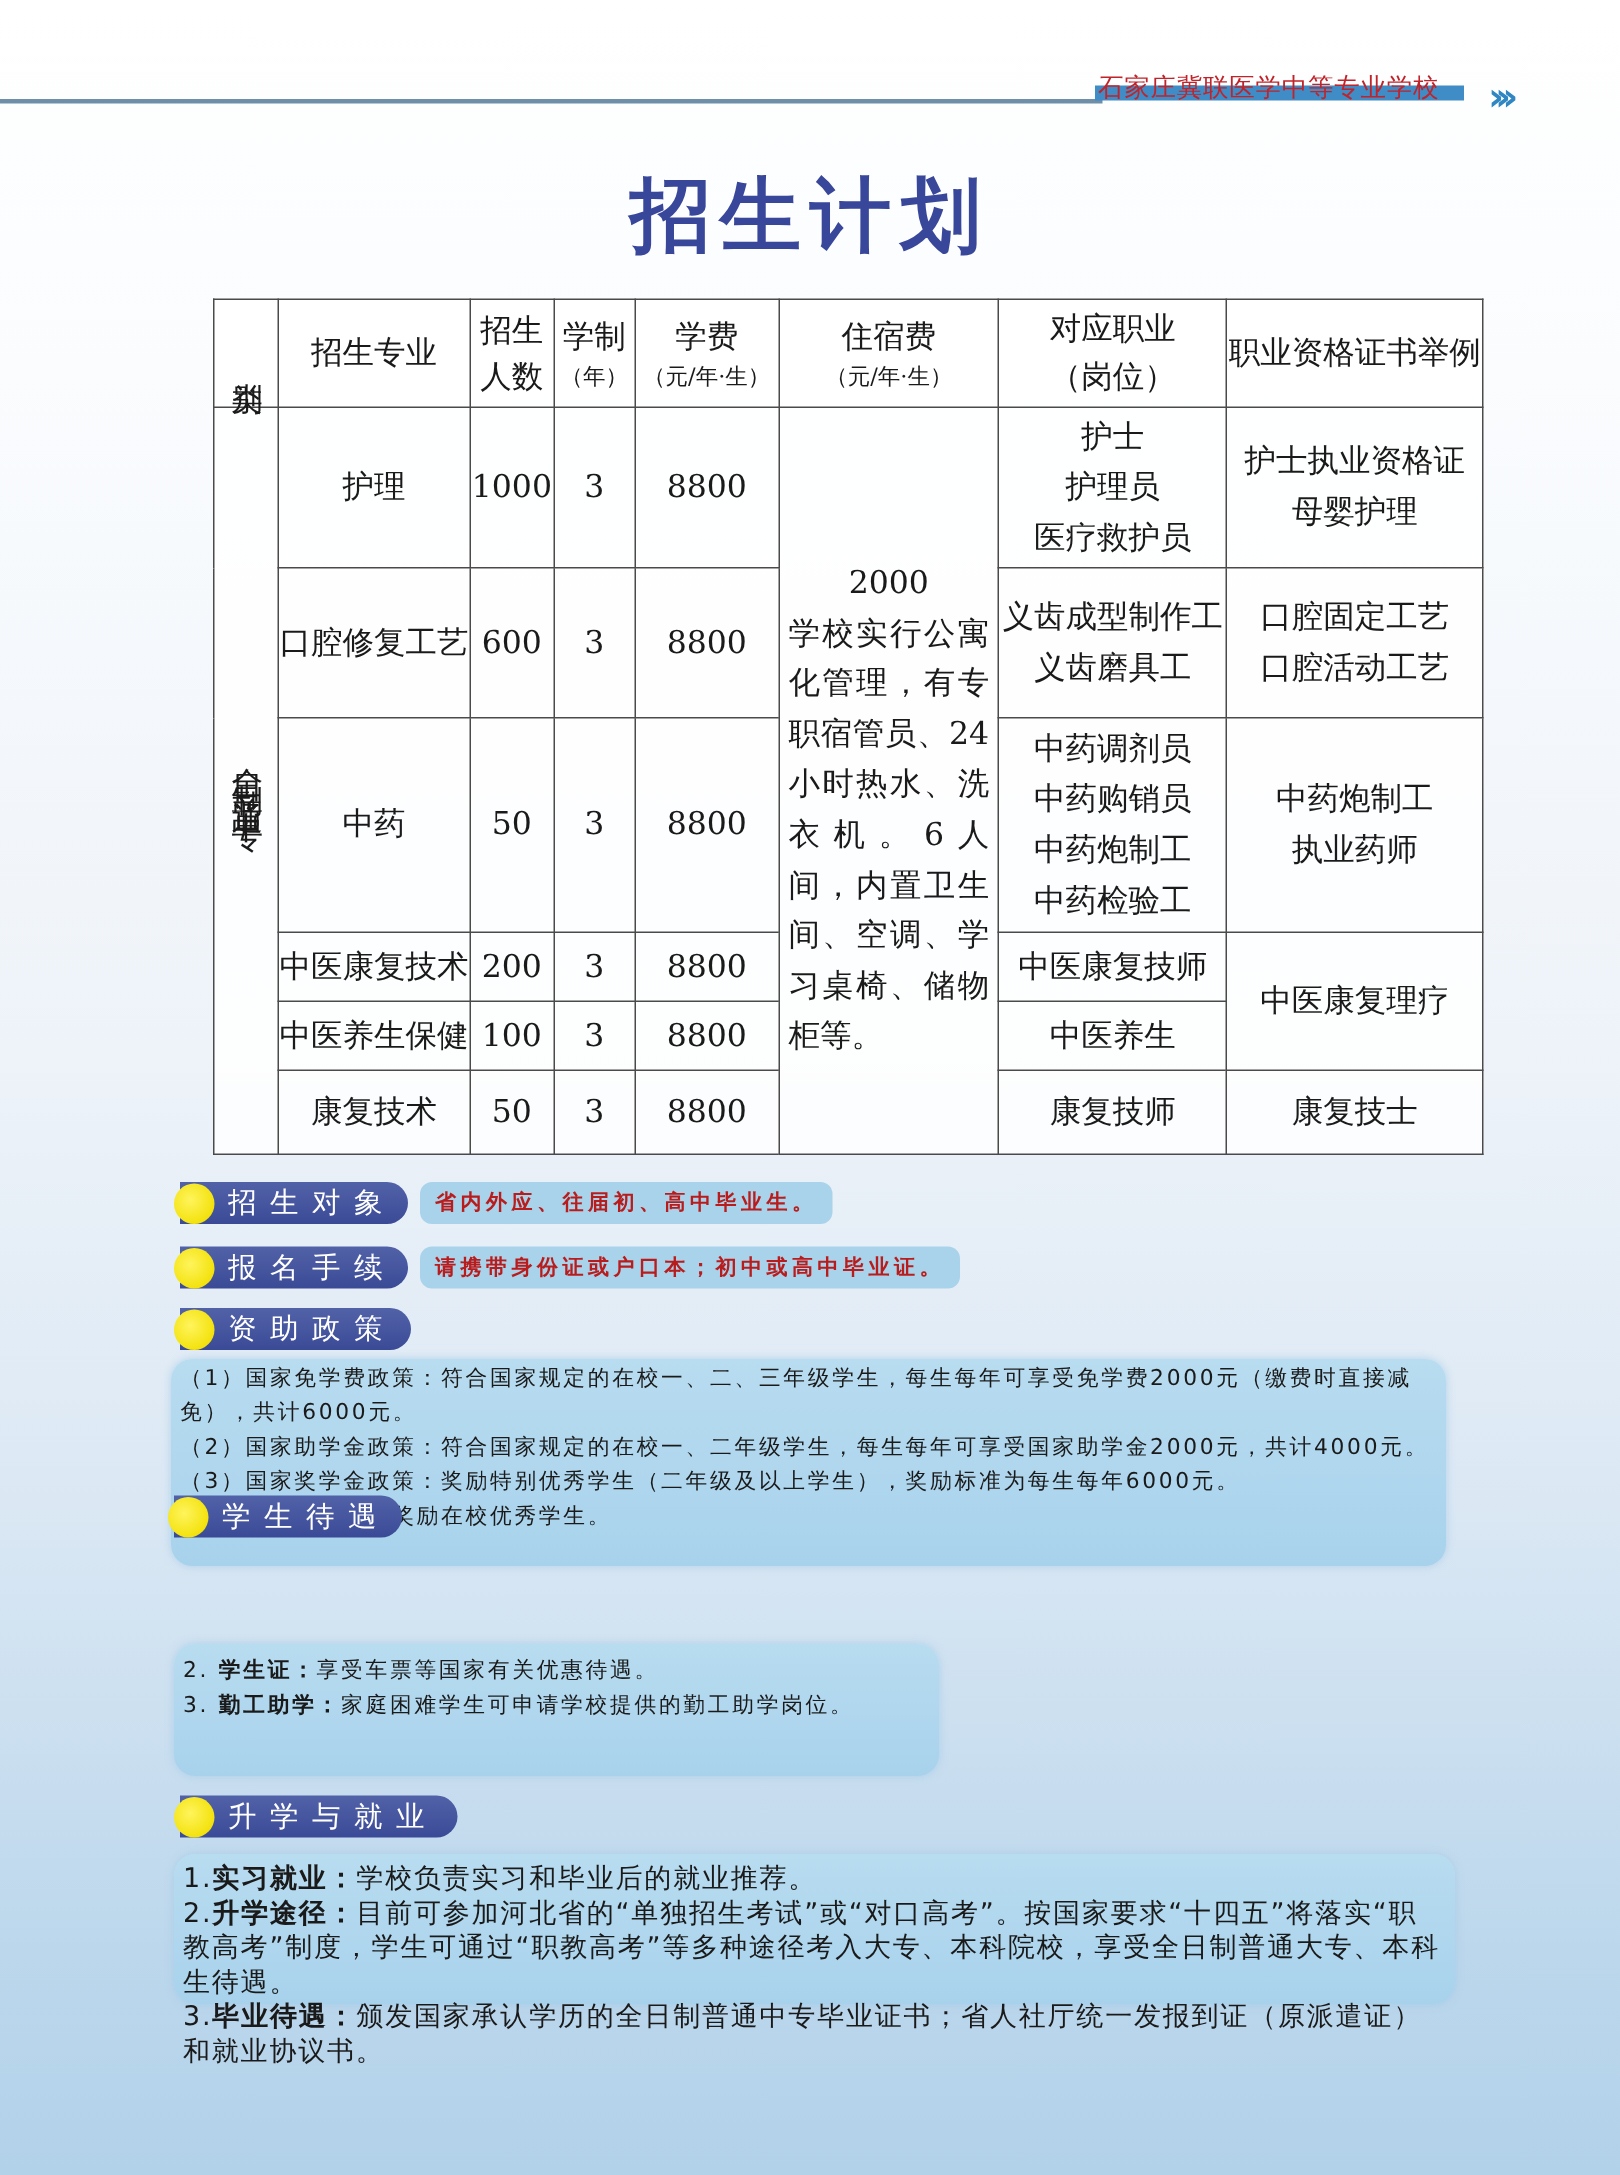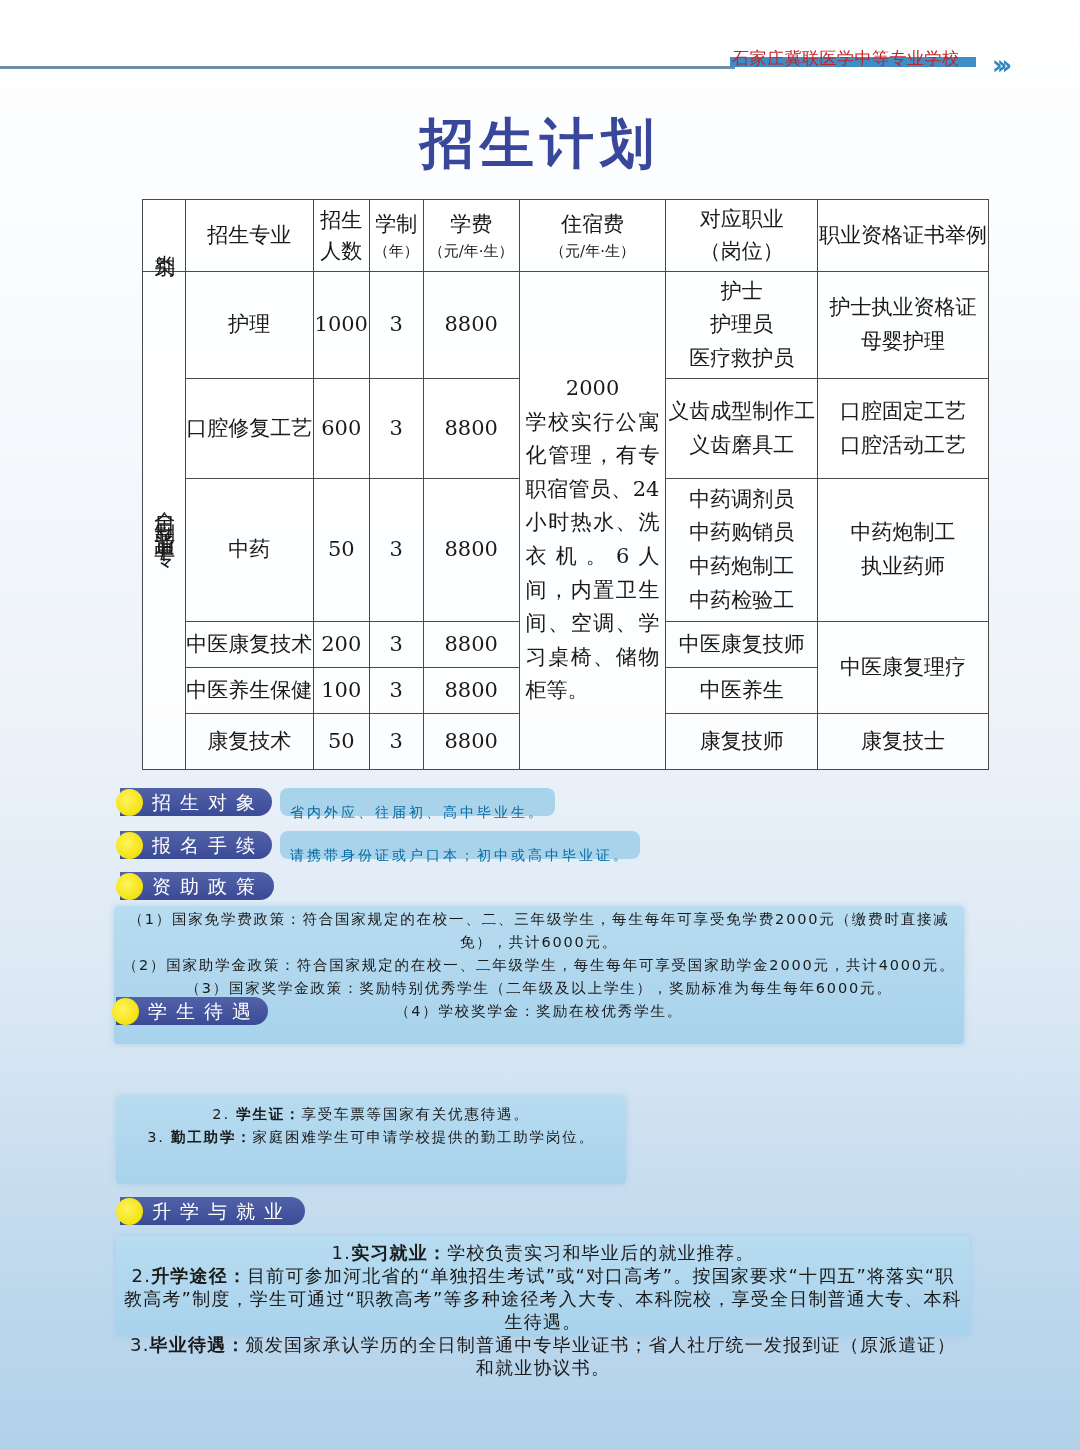--- a/index.html
+++ b/index.html
@@ -40,27 +40,26 @@
     position: absolute; height: 28px; border-radius: 0 14px 14px 0;
     background: linear-gradient(180deg, #5262a8 0%, #3b4a96 100%);
     color: #fff; font-size: 19px; letter-spacing: 9px; padding-left: 32px; line-height: 28px; white-space: nowrap;
   }
   .pill .dot {
     position: absolute; left: -4px; top: 1px; width: 27px; height: 27px; border-radius: 50%;
     background: radial-gradient(circle at 40% 40%, #fff45c 0%, #f3e20e 70%, #e0c800 100%);
   }
   .inline-box {
     position: absolute; height: 28px; background: #a9d3ea; border-radius: 8px;
-    font-size: 14px; letter-spacing: 3px; line-height: 28px; padding: 10px 10px; color: #0369a1; white-space: nowrap;
+    font-size: 14px; letter-spacing: 3px; line-height: 28px; padding: 0 10px; color: #b91c1c; white-space: nowrap; font-weight: bold;
   }
   .box {
     position: absolute; background: linear-gradient(180deg, #b8dcf0 0%, #a8d2ec 100%);
-    border-radius: 4px; color: #1a1a1a; font-size: 14.5px; letter-spacing: 1.8px; line-height: 23px;
+    border-radius: 14px; color: #1a1a1a; font-size: 14.5px; letter-spacing: 1.8px; line-height: 23px;
     box-shadow: 0 0 6px rgba(160,200,230,0.7);
-    text-align: center;
   }
   .box p { margin: 0; }
   .box b { font-weight: bold; }
 </style>
 </head>
 <body>
 
 <div class="hdr-line"></div>
 <div class="hdr-bar"></div>
 <div class="hdr-school">石家庄冀联医学中等专业学校</div>

